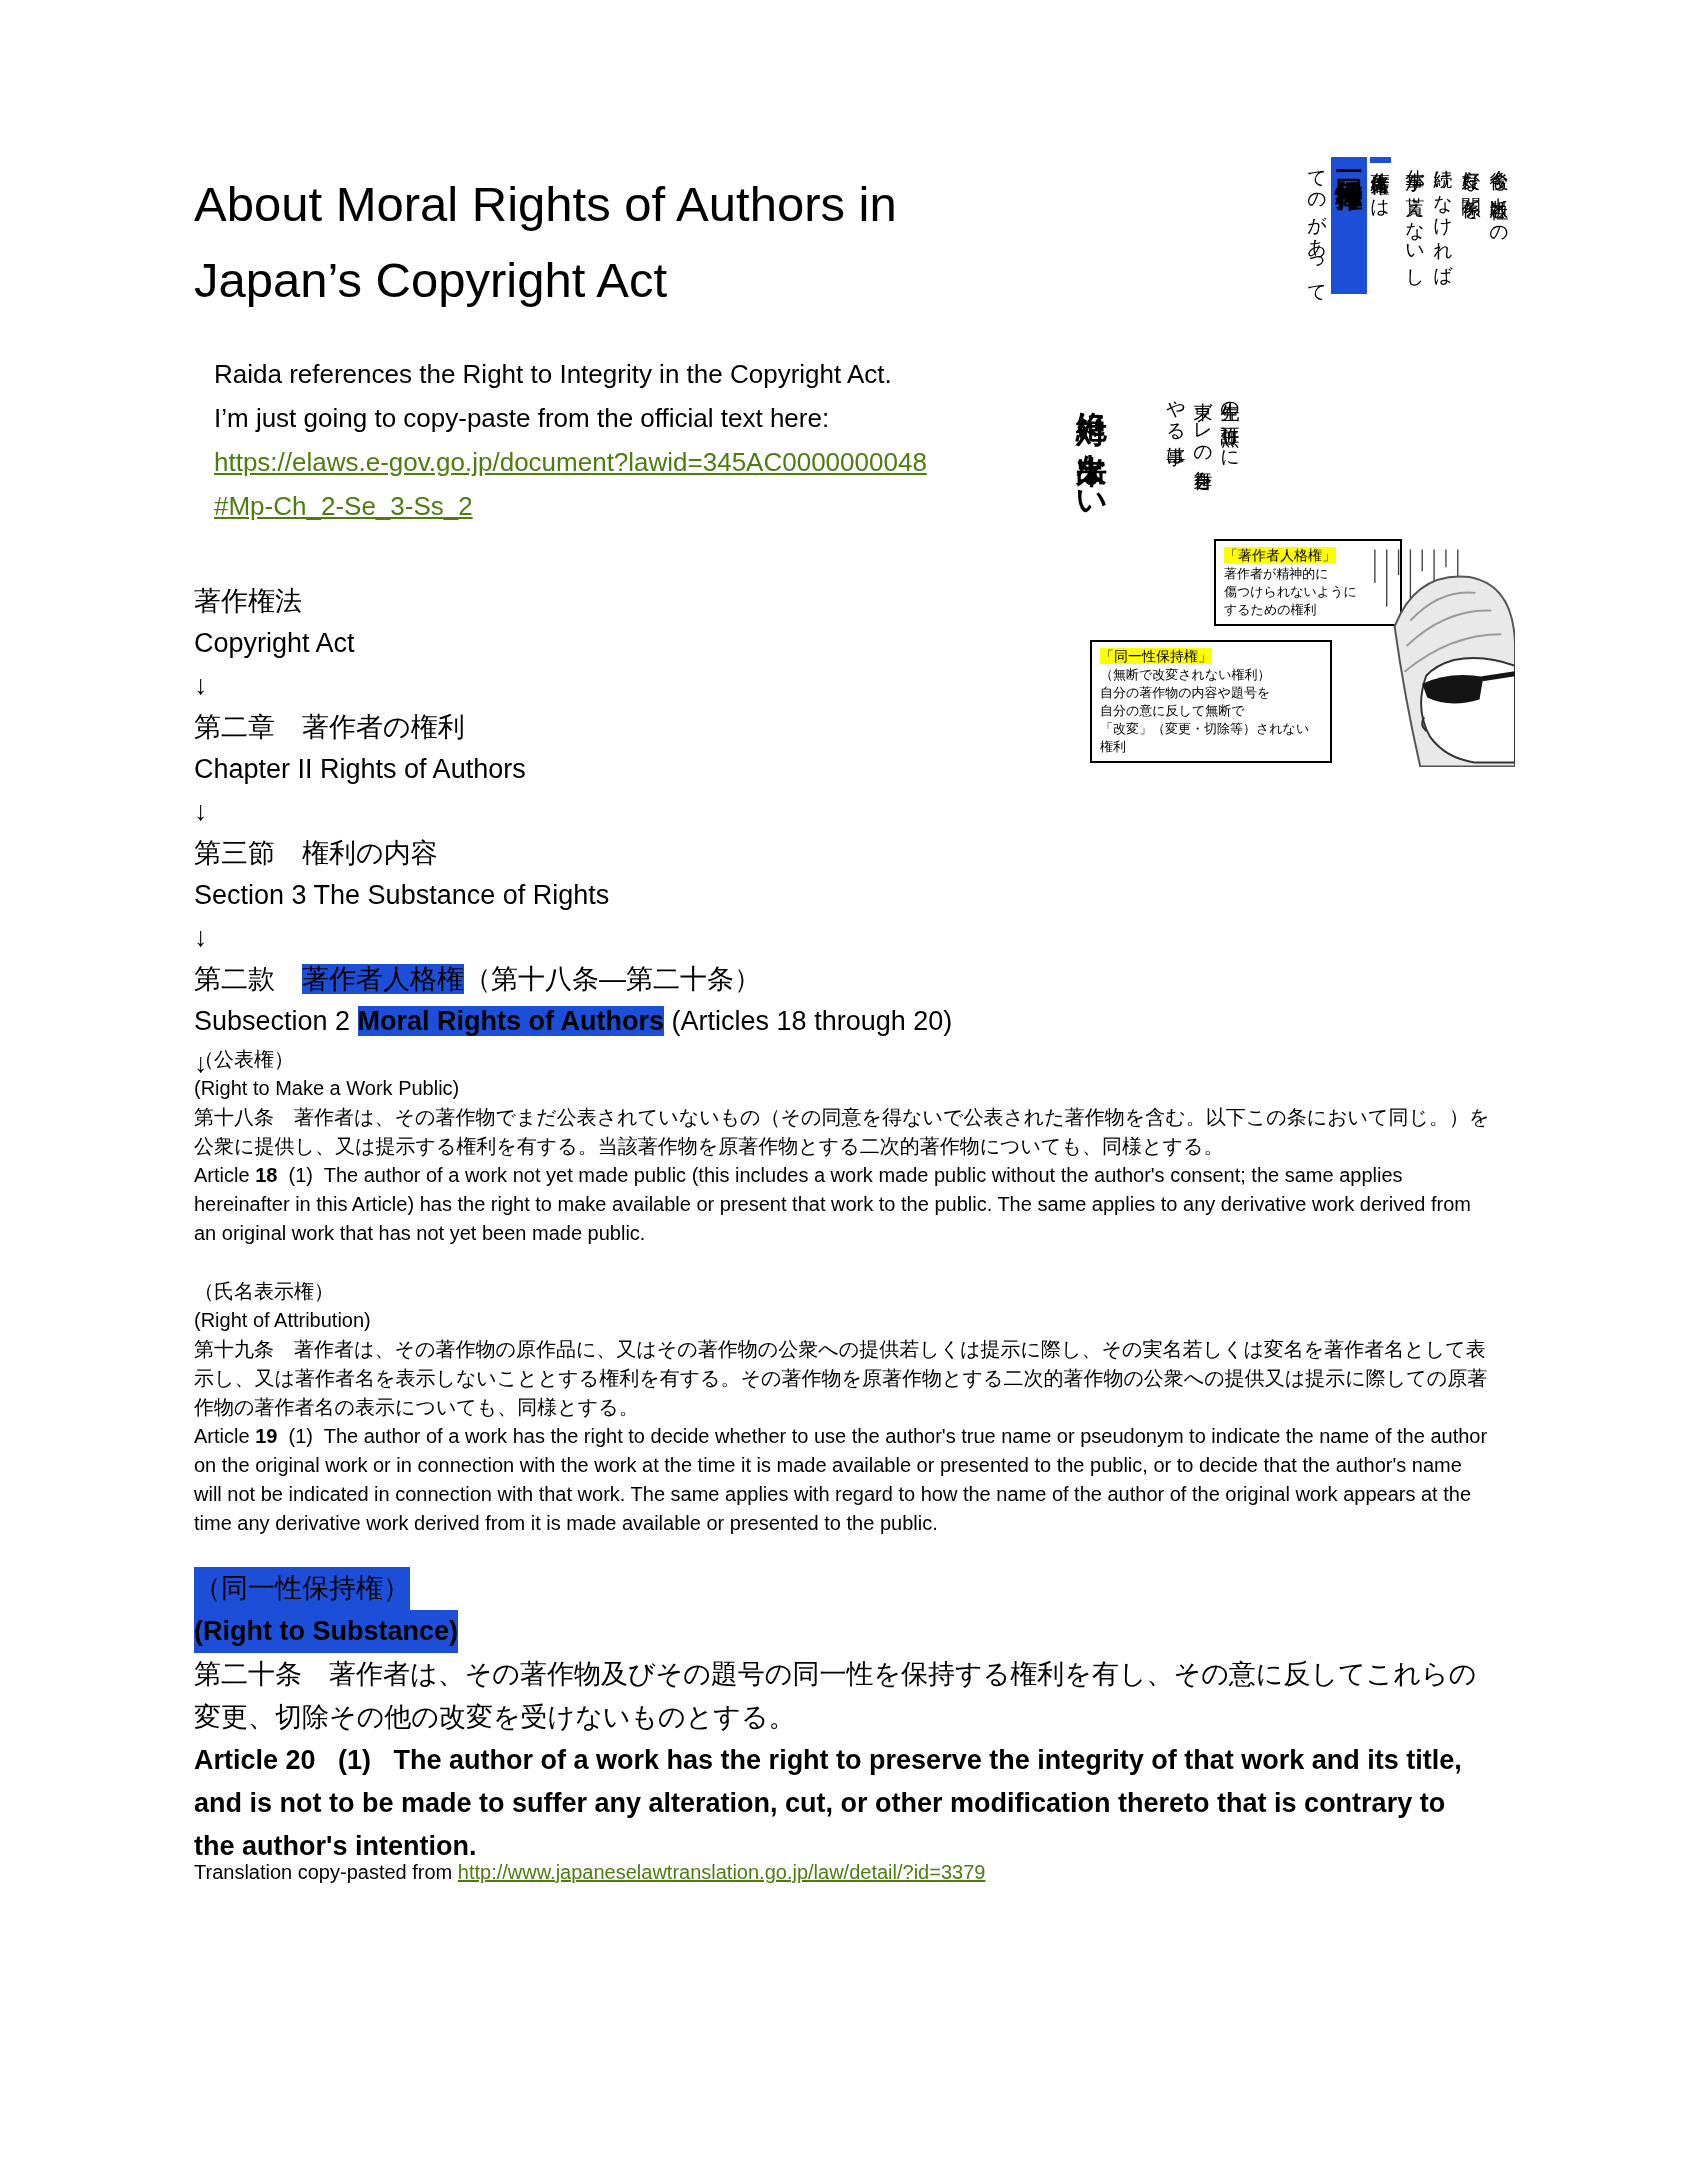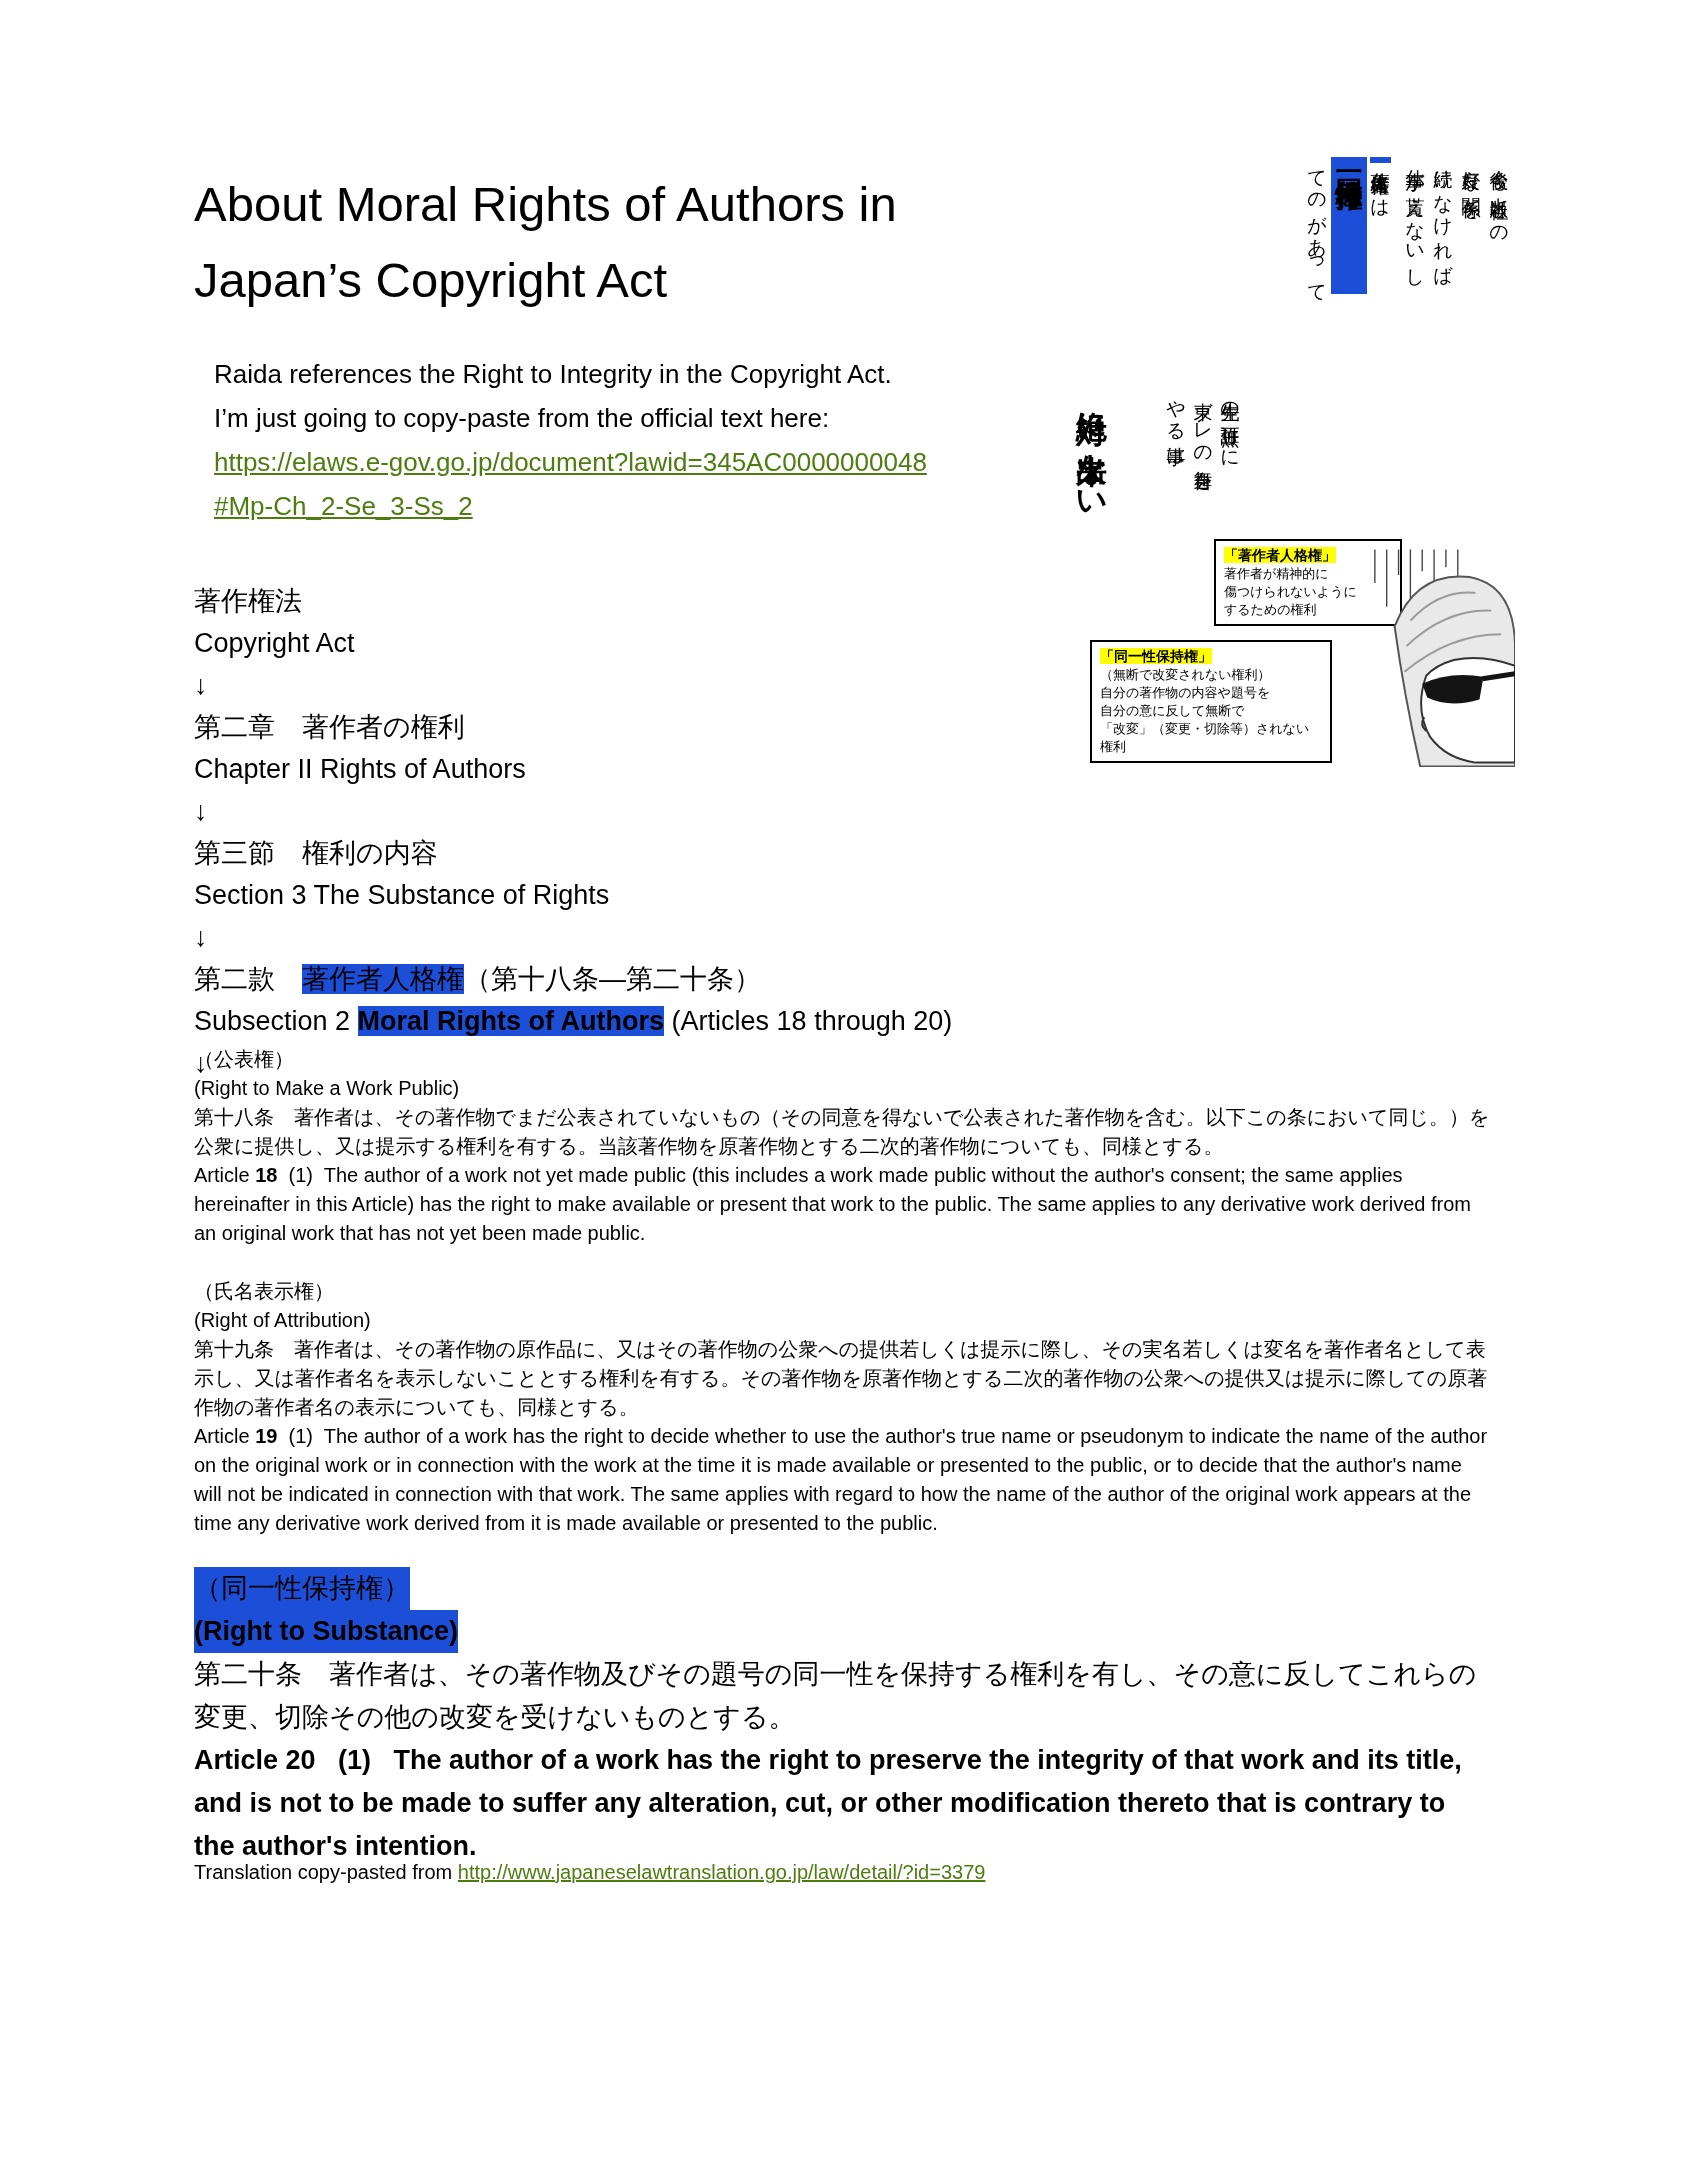--- a/index.html
+++ b/index.html
@@ -28,21 +28,21 @@
   
   .manga{position:absolute;left:1064px;top:149px;width:451px;height:618px;background:#ffffff;overflow:hidden;}
   .vtext{position:absolute;writing-mode:vertical-rl;text-orientation:upright;}
   .vtext>div{margin:0;}
   .bubble1{right:2px;top:6px;font-size:19px;line-height:28px;letter-spacing:2px;}
   .bubble2{right:121px;top:8px;font-size:19px;line-height:27px;letter-spacing:1px;}
   .bubble2 .big{font-size:27px;font-weight:bold;line-height:36px;}
   .bubble3{left:99px;top:238px;font-size:19px;line-height:27px;letter-spacing:1px;}
   .emph{left:6px;top:238px;font-size:31px;font-weight:bold;letter-spacing:2px;}
   .infobox{position:absolute;border:2px solid #000;background:#fff;padding:5px 8px;font-size:13px;line-height:18px;}
-  .infobox .label{background:#ffff00;font-weight:bold;font-size:14px;}
+  .infobox .label{background:#ffff00;font-weight:normal;font-size:14px;}
   .face{position:absolute;right:0;bottom:0;width:150px;height:218px;}
 </style>
 </head>
 <body>
 
 <div>
 
   <h1 class="title">
     <div>About Moral Rights of Authors in</div>
     <div>Japan’s Copyright Act</div>

